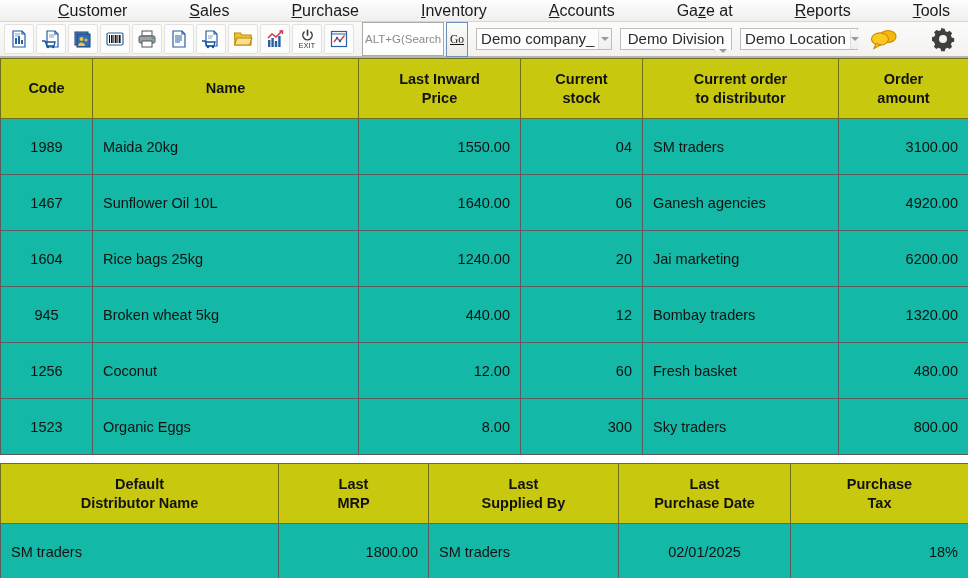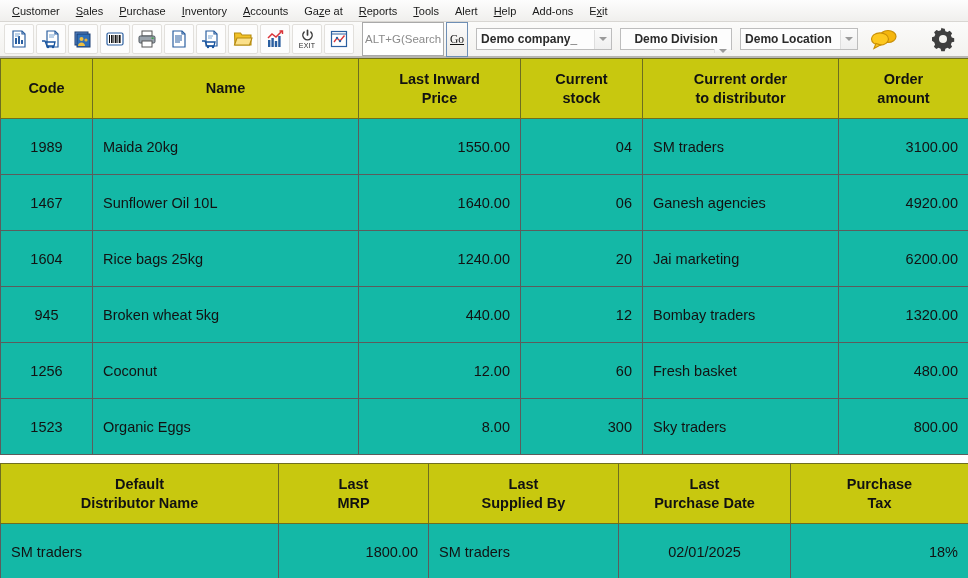--- a/index.html
+++ b/index.html
@@ -13,26 +13,27 @@
   
   .menubar {
     height: 22px;
     background: linear-gradient(#fdfdfd, #f0efed);
     border-bottom: 1px solid #d8d6d2;
     display: flex;
     align-items: center;
     padding-left: 4px;
   }
   .menu-item {
-    font-size: 11px;
+    font-size: 16px;
     color: #1a1a1a;
     padding: 0 8px;
     line-height: 20px;
     white-space: nowrap;
     cursor: default;
+    margin-left: 46px;
   }
   .menu-item u { text-decoration: underline; text-underline-offset: 1px; }
 
   
   .toolbar {
     height: 36px;
     background: linear-gradient(#fbfbfa, #f3f2ef);
     border-bottom: 2px solid #b8b6b0;
     display: flex;
     align-items: center;
@@ -84,26 +85,25 @@
   .combo {
     height: 22px;
     margin-left: 6px;
     border: 1px solid #bdbdbd;
     background: #fdfdfd;
     display: flex; align-items: center;
     cursor: pointer;
     flex: 0 0 auto;
   }
   .combo .ctext {
-    font-size: 12px;
+    font-size: 15px;
     color: #2b2b2b;
     padding: 0 4px;
     white-space: nowrap;
     line-height: 20px;
-    font-weight: bold;
   }
   .combo.c1 { width: 136px; }
   .combo.c2 { width: 112px; flex-direction: column; }
   .combo.c3 { width: 118px; }
   .combo .carrow {
     margin-left: auto;
     width: 17px; height: 19px;
     border-left: 1px solid #dedede;
     background: linear-gradient(#fafafa,#efefef);
     display: flex; align-items: center; justify-content: center;

